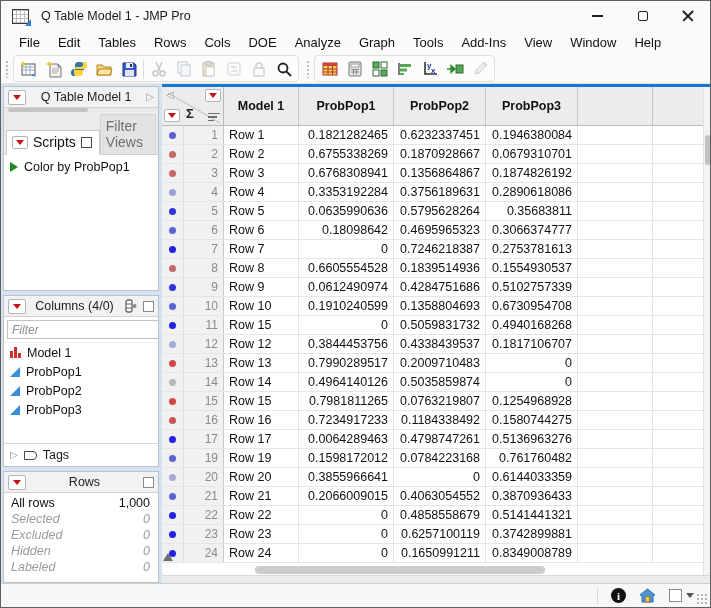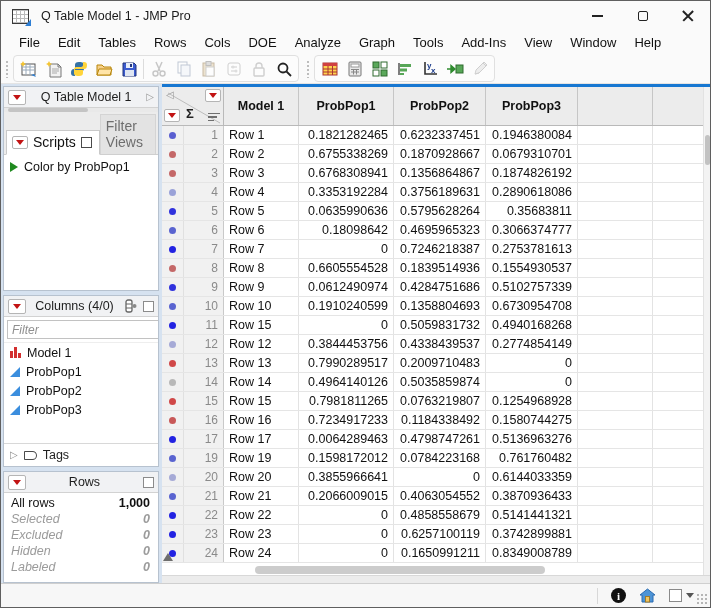--- a/index.html
+++ b/index.html
@@ -84,21 +84,21 @@
   .col-item{ display:flex; align-items:center; gap:6px; padding:2.5px 6px; font-size:12.5px; color:#111; }
   .icon-nominal{ display:flex; align-items:flex-end; gap:1px; height:11px; }
   .icon-nominal span{ width:3px; background:#d32f2f; display:block; }
   .icon-cont{ width:0; height:0; border-bottom:10px solid #3b8ede; border-left:10px solid transparent; }
   .tags-row{ margin-top:auto; border-top:1px solid #d8d8d8; display:flex; align-items:center;
              gap:6px; padding:4px 6px; font-size:12.5px; color:#222; flex:none; }
   .tri-outline{ color:#8e8e8e; font-size:10px; line-height:1; }
   .tag-icon{ width:13px; height:9px; border:1.4px solid #4a4a4a; border-radius:1px 5px 5px 1px; }
 
   .row-stat{ display:flex; justify-content:space-between; padding:1px 8px 1px 7px; font-size:12.5px; }
-  .row-stat .lbl{ color:#111; } .row-stat .val{ color:#111;font-weight:bold; }
+  .row-stat .lbl{ color:#111; } .row-stat .val{ color:#111; }
   .row-stat.muted .lbl,.row-stat.muted .val{ color:#9b9b9b; font-style:italic; }
 
   
   .table-area{ flex:1; position:relative; background:#fff; overflow:hidden; }
   .topline{ height:3px; background:#1777d1; }
   .thead{ display:flex; height:39px; background:#ececec; border-bottom:1px solid #b9b9b9; }
   .corner{ width:62px; flex:none; position:relative; border-right:1px solid #b9b9b9; }
   .corner svg{ position:absolute; inset:0; }
   .corner .tl{ position:absolute; left:4px; top:3px; }
   .corner .tr{ position:absolute; right:2px; top:2px; }
@@ -599,21 +599,21 @@
             <div class="cell w5"></div>
           </div>
           <div class="trow">
             <div class="cell-marker">
               <div class="dot" style="background: rgb(166, 170, 214);"></div>
             </div>
             <div class="cell-num">12</div>
             <div class="cell t w0">Row 12</div>
             <div class="cell n w1">0.3844453756</div>
             <div class="cell n w2">0.4338439537</div>
-            <div class="cell n w3">0.2774854149</div>
+            <div class="cell n w3">0.1817106707</div>
             <div class="cell w4"></div>
             <div class="cell w5"></div>
           </div>
           <div class="trow">
             <div class="cell-marker">
               <div class="dot" style="background: rgb(208, 72, 72);"></div>
             </div>
             <div class="cell-num">13</div>
             <div class="cell t w0">Row 13</div>
             <div class="cell n w1">0.7990289517</div>

